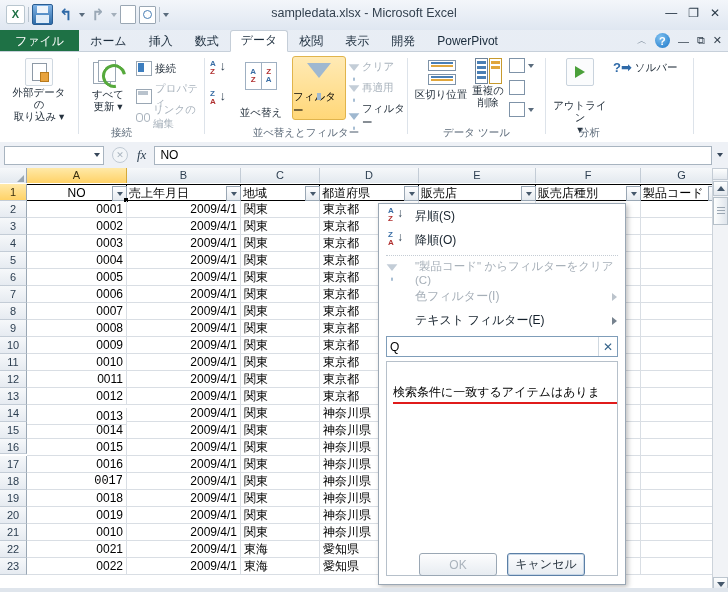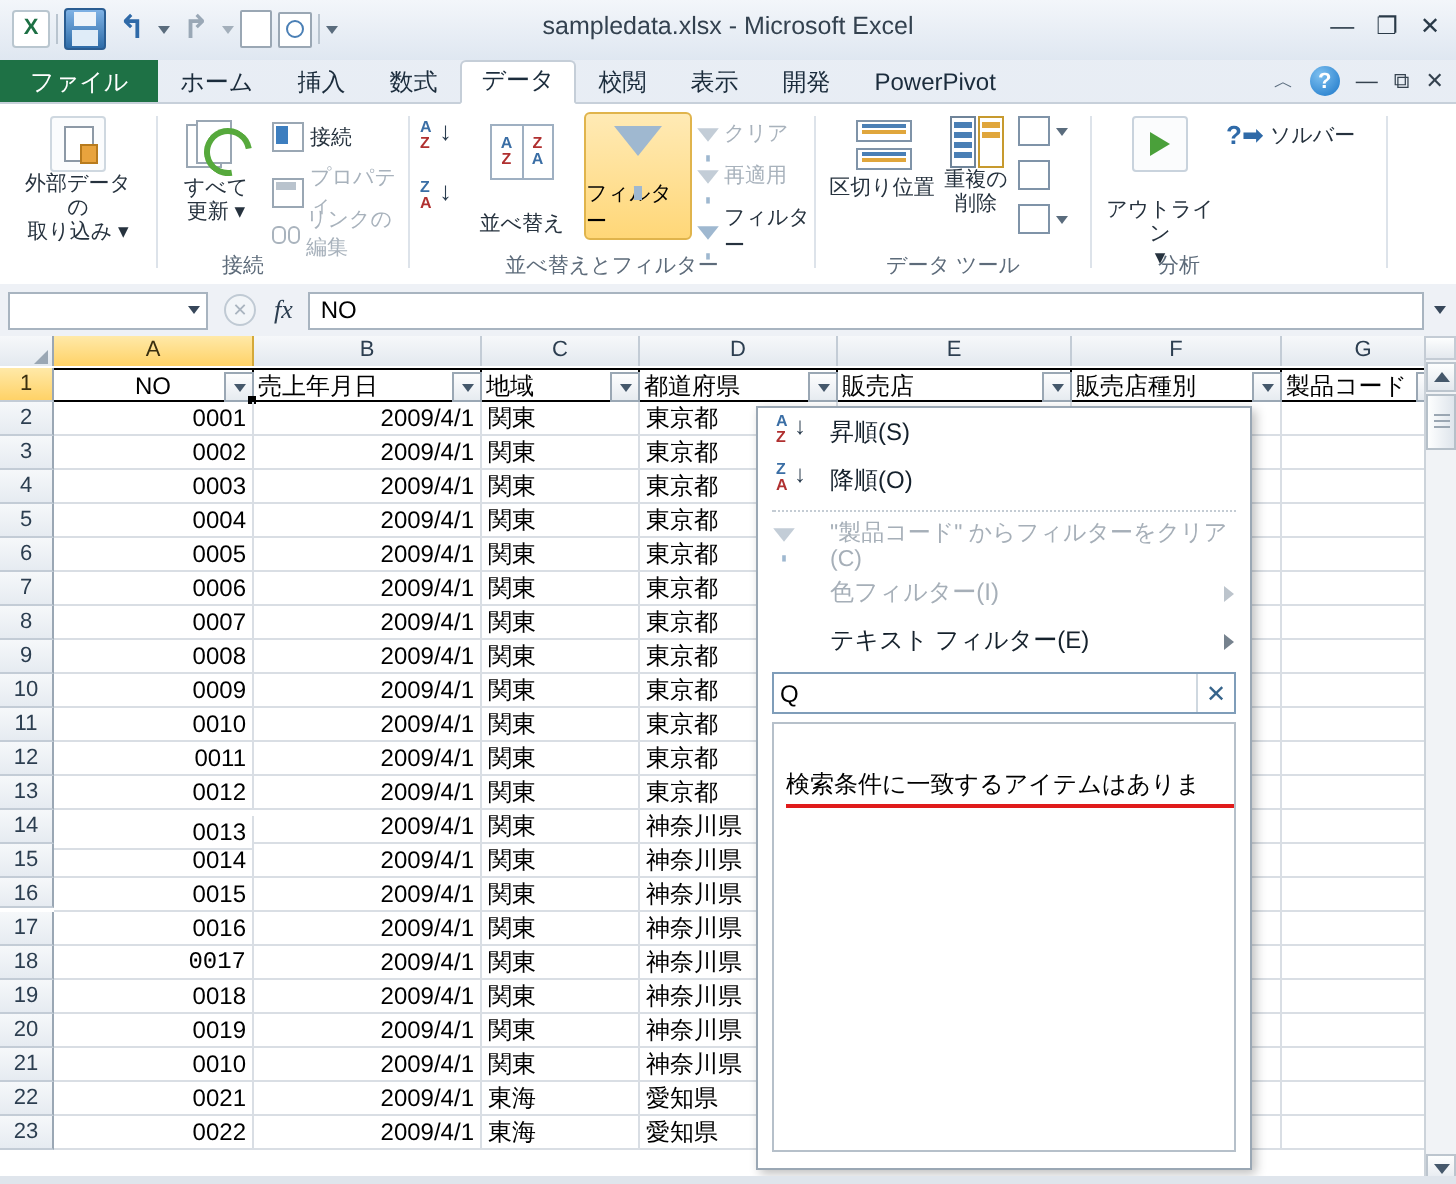--- a/index.html
+++ b/index.html
@@ -738,16 +738,20 @@
       <span>テキスト フィルター(E)</span>
       <span class="sub"></span>
     </div>
     <div class="searchrow">
       <input id="searchinput" value="Q" style="">
       <span class="xclr">✕</span>
     </div>
     <div class="listbox">
       <span class="nomatch">検索条件に一致するアイテムはありま</span>
     </div>
+    <div class="btnrow">
+      <div class="mbtn dim">OK</div>
+      <div class="mbtn def">キャンセル</div>
+    </div>
   </div>
 
   <div class="bot"></div>
 </div>
 
 </body></html>

